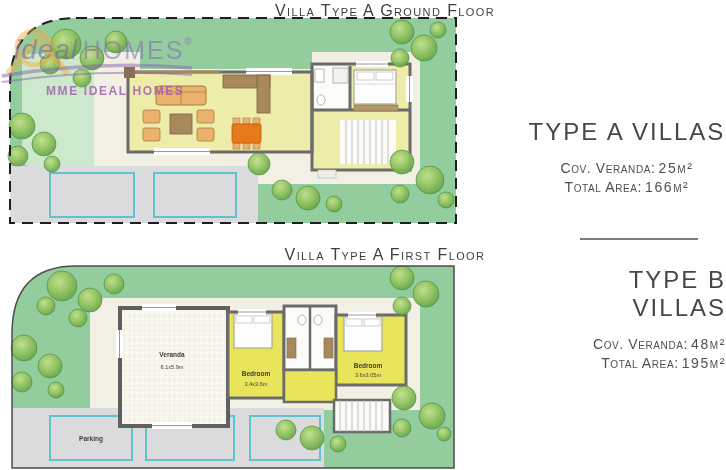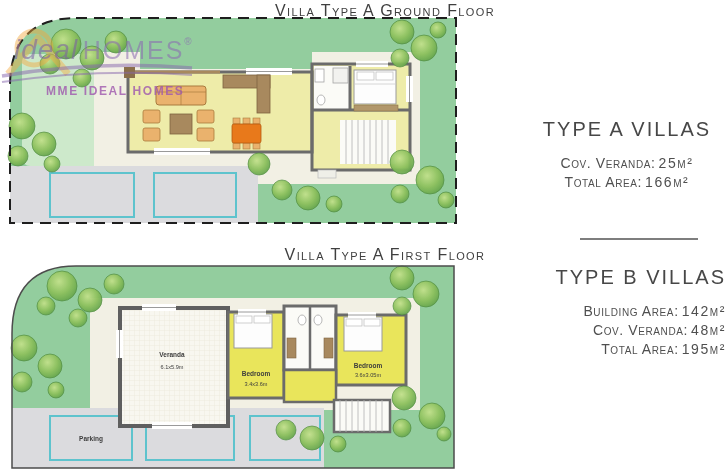--- a/index.html
+++ b/index.html
@@ -13,21 +13,21 @@
   }
   #title-ground{top:2px;}
   #title-first{top:246px;}
   .plan-svg{position:absolute;left:4px;}
   #svg-ground{top:14px;}
   #svg-first{top:260px;}
 
   .info-panel{position:absolute;left:528px;width:198px;text-align:center;}
   #panel-a{top:118px;}
   #panel-b{top:266px;text-align:right;}
-  .panel-title{font-size:20px;letter-spacing:2px;color:#474747;}
+  .panel-title{font-size:24px;letter-spacing:2px;color:#474747;}
   .panel-rows{margin-top:13px;}
   .panel-row{
     font-variant:small-caps;font-size:14px;line-height:19px;
     letter-spacing:.6px;color:#4f4f4f;white-space:nowrap;
   }
   .panel-row .val{letter-spacing:1.6px;padding-left:3px;}
   #panel-divider{
     position:absolute;left:580px;top:238px;width:118px;height:2px;background:#7e7e7e;
   }
 
@@ -292,17 +292,16 @@
     <div class="panel-row"><span>Cov. Veranda:</span><span class="val">25m²</span></div>
     <div class="panel-row"><span>Total Area:</span><span class="val">166m²</span></div>
   </div>
 </div>
 
 <div id="panel-divider"></div>
 
 <div class="info-panel" id="panel-b">
   <div class="panel-title">TYPE B VILLAS</div>
   <div class="panel-rows">
-    <div class="panel-row"><span>Building Area:</span><span class="val">142m²</span></div>
     <div class="panel-row"><span>Cov. Veranda:</span><span class="val">48m²</span></div>
     <div class="panel-row"><span>Total Area:</span><span class="val">195m²</span></div>
   </div>
 </div>
 
 </body></html>

